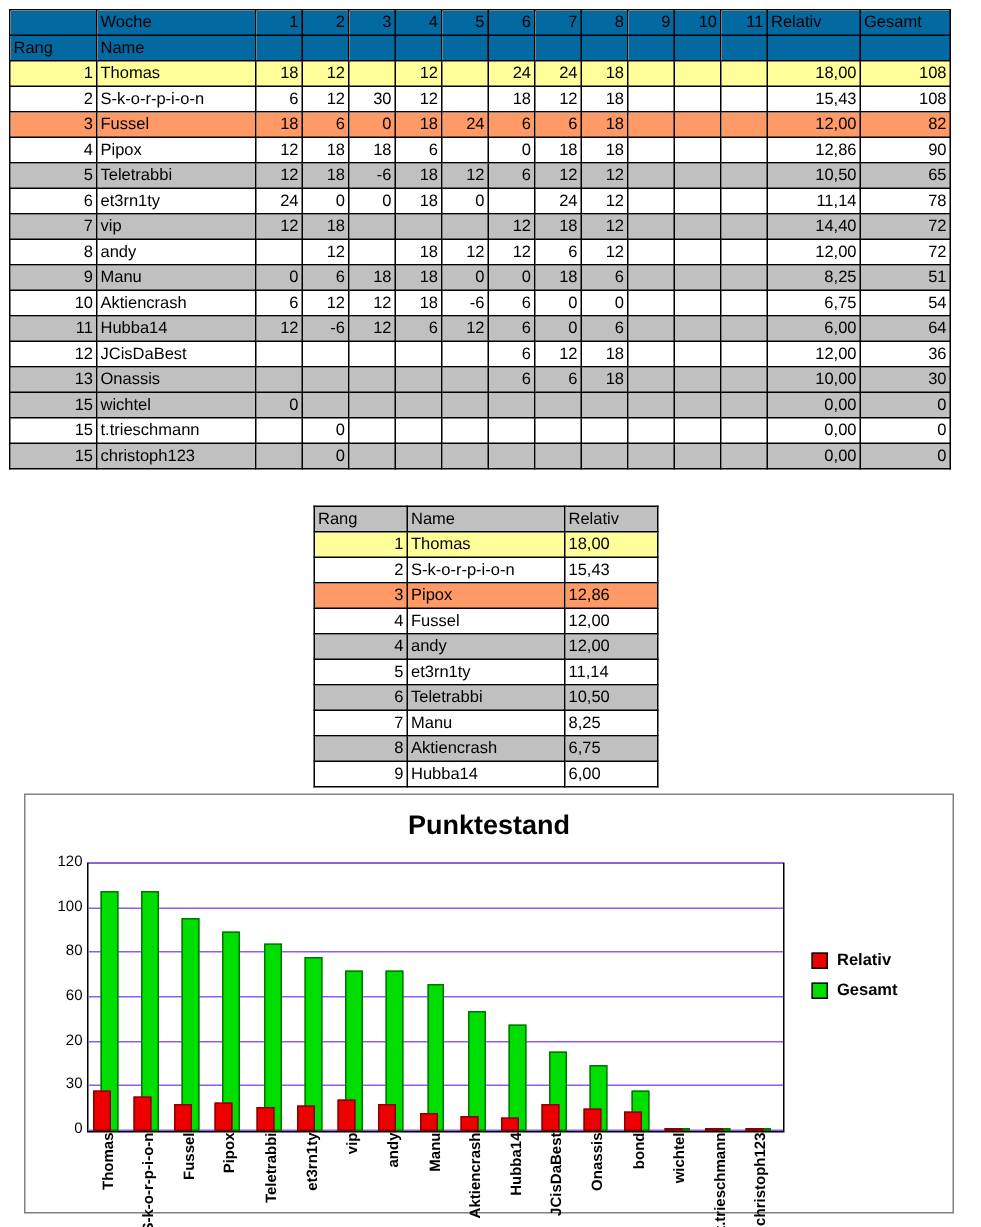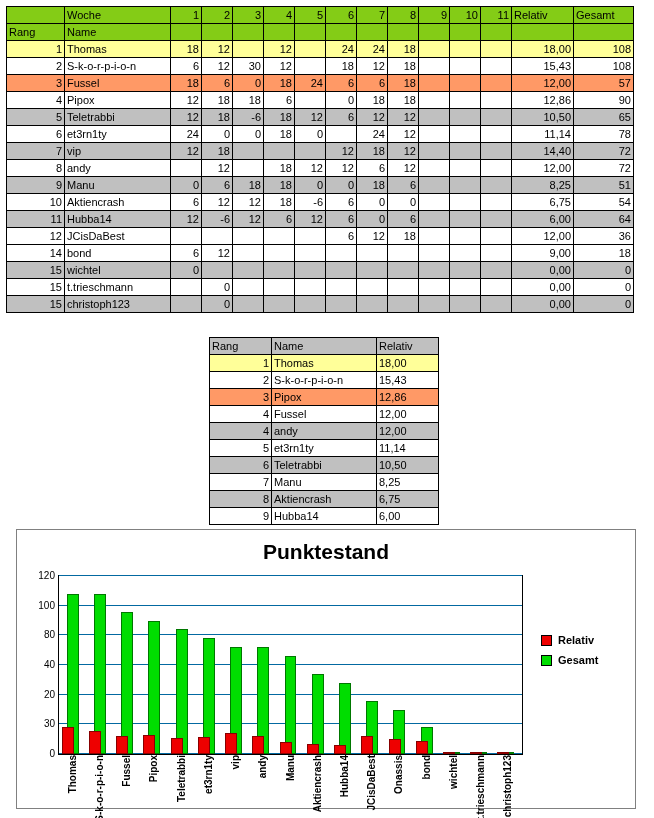--- a/index.html
+++ b/index.html
@@ -1,42 +1,42 @@
 <!DOCTYPE html>
 <html><head>
 <meta charset="utf-8">
 <style>
   html,body{margin:0;padding:0;background:#ffffff;}
   body{width:654px;height:818px;font-family:"Liberation Sans",sans-serif;font-size:11px;color:#000;position:relative;overflow:hidden;}
 
   
   .main-table{position:absolute;left:6px;top:6px;border-collapse:collapse;table-layout:fixed;}
   .main-table td,.main-table th{border:1px solid #000;height:16px;padding:0 2px;font-size:11px;font-weight:normal;text-align:right;overflow:hidden;white-space:nowrap;}
-  .main-table .hdr{background:#84cc16;text-align:left;}
+  .main-table .hdr{background:#0369a1;text-align:left;}
   .main-table .hdr.num{text-align:right;}
   .main-table td.name{text-align:left;}
   .main-table td.rank{text-align:right;}
   .row-yellow td{background:#ffff99;}
   .row-salmon td{background:#ff9966;}
   .row-grey td{background:#c0c0c0;}
   .row-white td{background:#ffffff;}
 
   
   .rank-table{position:absolute;left:209px;top:337px;border-collapse:collapse;table-layout:fixed;}
   .rank-table td,.rank-table th{border:1px solid #000;height:16px;padding:0 2px;font-size:11px;font-weight:normal;overflow:hidden;white-space:nowrap;}
   .rank-table .hdr{background:#c0c0c0;text-align:left;}
   .rank-table td.r-rank{text-align:right;}
   .rank-table td.r-name{text-align:left;}
   .rank-table td.r-rel{text-align:left;}
 
   
   .chart-box{position:absolute;left:16px;top:529px;width:618px;height:278px;border:1px solid #808080;background:#ffffff;}
-  .chart-title{position:absolute;left:0;top:10px;width:100%;text-align:center;font-size:21px;font-weight:bold;}
+  .chart-title{position:absolute;left:0;top:10px;width:100%;text-align:center;font-size:18px;font-weight:bold;}
   .plot{position:absolute;left:41px;top:45px;width:463px;height:178px;border:1px solid #000;background:#ffffff;}
-  .gridline{position:absolute;left:0;width:100%;height:1px;background:#0369a1;}
+  .gridline{position:absolute;left:0;width:100%;height:1px;background:#8b5cf6;}
   .ytick{position:absolute;right:100%;margin-right:4px;transform:translateY(-50%);font-size:10px;white-space:nowrap;}
   .bars{position:absolute;left:0;bottom:0;width:100%;height:100%;display:flex;align-items:flex-end;}
   .barcell{flex:1 1 0;height:100%;position:relative;}
   .bar-gesamt{position:absolute;bottom:0;left:28%;width:44%;background:#00dd00;border:1px solid #007700;box-sizing:border-box;}
   .bar-relativ{position:absolute;bottom:0;left:10%;width:44%;background:#ee0000;border:1px solid #880000;box-sizing:border-box;}
   .xlabels{position:absolute;left:41px;top:225px;width:463px;height:0;}
   .xlab{position:absolute;top:0;writing-mode:vertical-rl;transform:rotate(180deg);font-size:10px;font-weight:bold;white-space:nowrap;transform-origin:center;}
   .legend{position:absolute;left:524px;top:104px;font-size:11px;font-weight:bold;}
   .legend-row{display:flex;align-items:center;margin-bottom:8px;}
   .swatch{width:11px;height:11px;margin-right:6px;border:1px solid #000;box-sizing:border-box;}
@@ -141,21 +141,21 @@
         <td>0</td>
         <td>18</td>
         <td>24</td>
         <td>6</td>
         <td>6</td>
         <td>18</td>
         <td></td>
         <td></td>
         <td></td>
         <td>12,00</td>
-        <td>57</td>
+        <td>82</td>
       </tr>
       <tr class="row-white">
         <td class="rank">4</td>
         <td class="name">Pipox</td>
         <td>12</td>
         <td>18</td>
         <td>18</td>
         <td>6</td>
         <td></td>
         <td>0</td>
@@ -296,36 +296,36 @@
         <td></td>
         <td>6</td>
         <td>12</td>
         <td>18</td>
         <td></td>
         <td></td>
         <td></td>
         <td>12,00</td>
         <td>36</td>
       </tr>
-      <tr class="row-white">
-        <td class="rank">14</td>
-        <td class="name">bond</td>
-        <td>6</td>
-        <td>12</td>
-        <td></td>
-        <td></td>
-        <td></td>
-        <td></td>
-        <td></td>
-        <td></td>
-        <td></td>
-        <td></td>
-        <td></td>
-        <td>9,00</td>
-        <td>18</td>
+      <tr class="row-grey">
+        <td class="rank">13</td>
+        <td class="name">Onassis</td>
+        <td></td>
+        <td></td>
+        <td></td>
+        <td></td>
+        <td></td>
+        <td>6</td>
+        <td>6</td>
+        <td>18</td>
+        <td></td>
+        <td></td>
+        <td></td>
+        <td>10,00</td>
+        <td>30</td>
       </tr>
       <tr class="row-grey">
         <td class="rank">15</td>
         <td class="name">wichtel</td>
         <td>0</td>
         <td></td>
         <td></td>
         <td></td>
         <td></td>
         <td></td>
@@ -448,21 +448,21 @@
         <div class="gridline" style="top: 177px;">
           <span class="ytick">0</span>
         </div>
         <div class="gridline" style="top: 147.333px;">
           <span class="ytick">30</span>
         </div>
         <div class="gridline" style="top: 117.667px;">
           <span class="ytick">20</span>
         </div>
         <div class="gridline" style="top: 88px;">
-          <span class="ytick">40</span>
+          <span class="ytick">60</span>
         </div>
         <div class="gridline" style="top: 58.3333px;">
           <span class="ytick">80</span>
         </div>
         <div class="gridline" style="top: 28.6667px;">
           <span class="ytick">100</span>
         </div>
         <div class="gridline" style="top: -1px;">
           <span class="ytick">120</span>
         </div>

